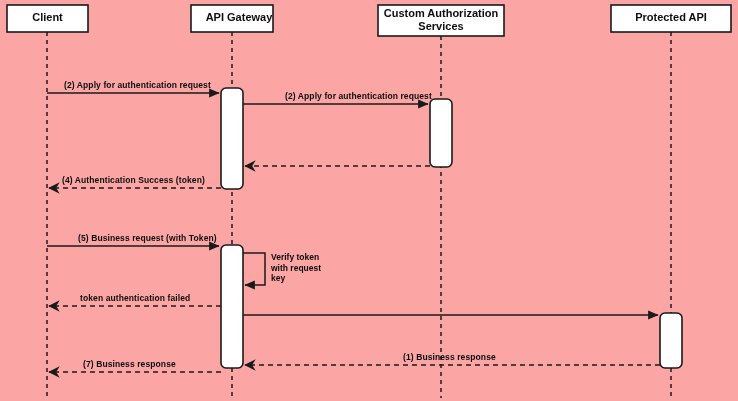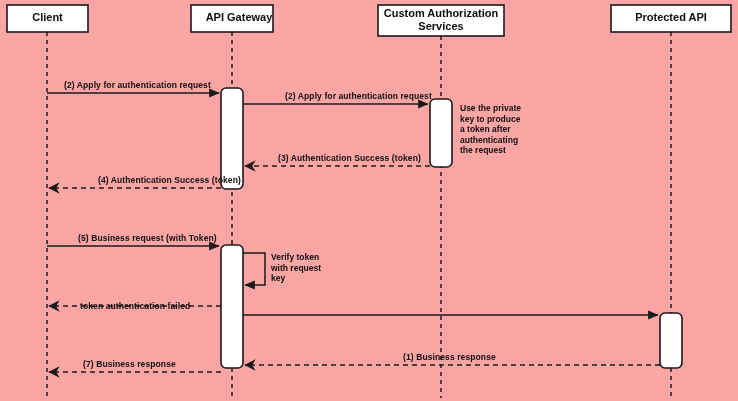--- a/index.html
+++ b/index.html
@@ -63,23 +63,21 @@
     </g>
   </svg>
 
   <div class="plabel" style="left:7px;top:11px;width:81px;">Client</div>
   <div class="plabel" style="left:191px;top:11px;width:96px;">API Gateway</div>
   <div class="plabel" style="left:379px;top:7px;width:124px;">Custom Authorization Services</div>
   <div class="plabel" style="left:611px;top:11px;width:120px;">Protected API</div>
 
   <div class="lbl" style="left:64px;top:80px;">(2) Apply for authentication request</div>
   <div class="lbl" style="left:285px;top:91px;">(2) Apply for authentication request</div>
-  <div class="lbl" style="left:278px;top:153px;">(3) Authentication Success (token)</div>
-  <div class="lbl" style="left:62px;top:175px;margin-left:36px;">(4) Authentication Success (token)</div>
+  <div class="lbl" style="left:62px;top:175px;">(4) Authentication Success (token)</div>
   <div class="lbl" style="left:66px;top:233px;padding-left:12px;">(5) Business request (with Token)</div>
-  <div class="lbl" style="left:80px;top:293px;margin-top:8px;">token authentication failed</div>
+  <div class="lbl" style="left:80px;top:293px;">token authentication failed</div>
   <div class="lbl" style="left:403px;top:352px;">(1) Business response</div>
   <div class="lbl" style="left:83px;top:359px;">(7) Business response</div>
 
-  <div class="note" style="left:460px;top:103px;width:64px;">Use the private key to produce a token after authenticating the request</div>
   <div class="note" style="left:271px;top:252px;width:66px;">Verify token with request key</div>
 
 </div>
 
 </body></html>

